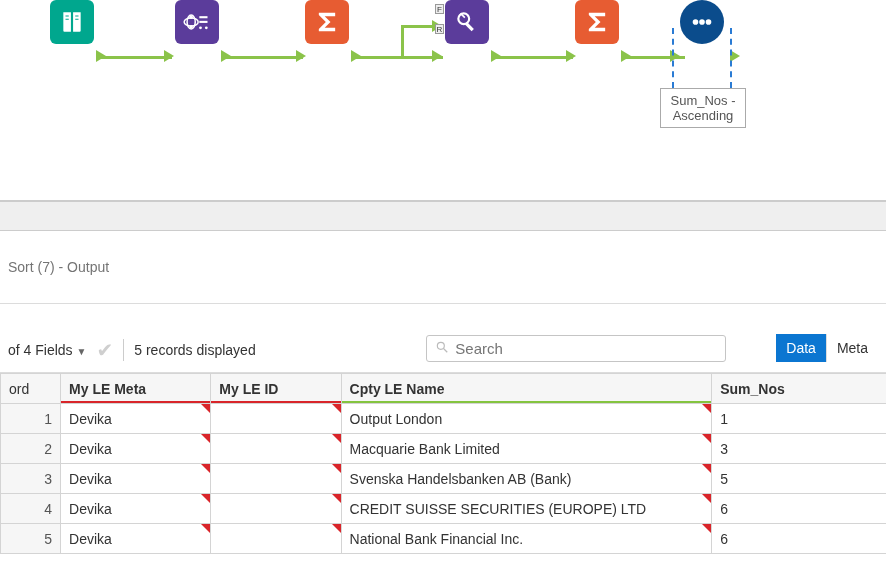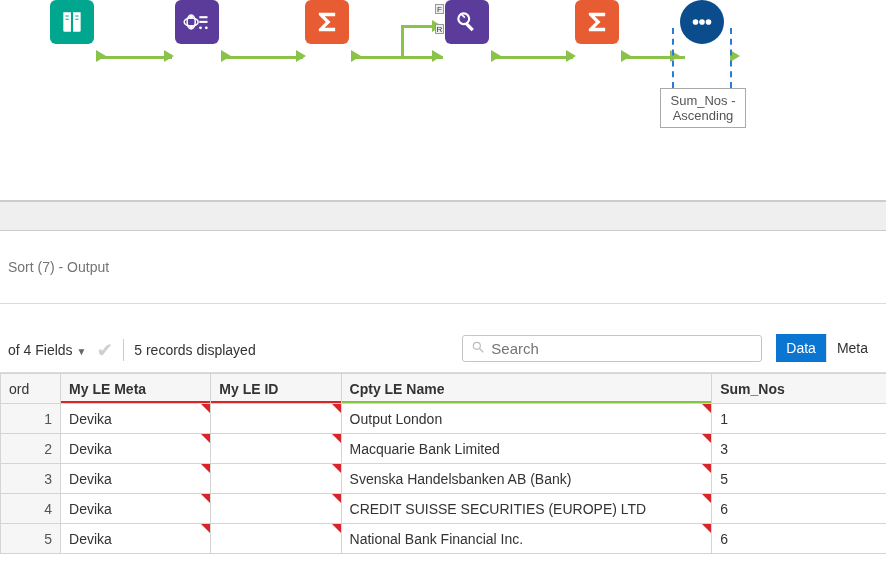--- a/index.html
+++ b/index.html
@@ -16,21 +16,21 @@
   .tb-left { display:flex; align-items:center; gap:10px; color:#333; }
   .chevdown { font-size:10px; color:#666; margin-left:4px; }
   .check { color:#cfcfcf; font-size:20px; }
   .vbar { width:1px; height:22px; background:#ccc; }
   .search { margin-left:auto; display:flex; align-items:center; border:1px solid #c5c5c5; border-radius:3px; padding:4px 8px; width:300px; background:#fff; }
   .search input { border:none; outline:none; font-size:15px; width:100%; color:#14532d; }
   .search-icon { color:#bbb; margin-right:6px; font-size:14px; }
   .databtn, .metabtn { padding:6px 10px; font-size:14px; color:#fff; }
   .databtn { background:#0b76d1; }
   .metabtn { background:#fff; color:#333; border-left:1px solid #ddd; }
-  .btns { display:flex; }
+  .btns { display:flex;margin-left:36px; }
   table { border-collapse: collapse; width:100%; table-layout:fixed; }
   th, td { border:1px solid #d4d4d4; padding:5px 8px; text-align:left; font-weight:normal; background:#fff; height:30px; overflow:hidden; white-space:nowrap; }
   th { background:#f6f6f6; color:#333; position:relative; }
   .hdr-shadow-red::after { content:""; position:absolute; left:0; right:0; bottom:0; height:2px; background:#d9252a; }
   .hdr-shadow-green::after { content:""; position:absolute; left:0; right:0; bottom:0; height:2px; background:#84c43f; }
   .rownum { text-align:right; background:#f6f6f6; color:#555; width:60px; }
   .red-corner { position:relative; }
   .red-corner::before { content:""; position:absolute; top:0; right:0; width:0; height:0; border-top:9px solid #d9252a; border-left:9px solid transparent; }
   col.c0 { width:60px; } col.c1{width:150px;} col.c2{width:130px;} col.c3{width:370px;} col.c4{width:174px;}
 </style>

